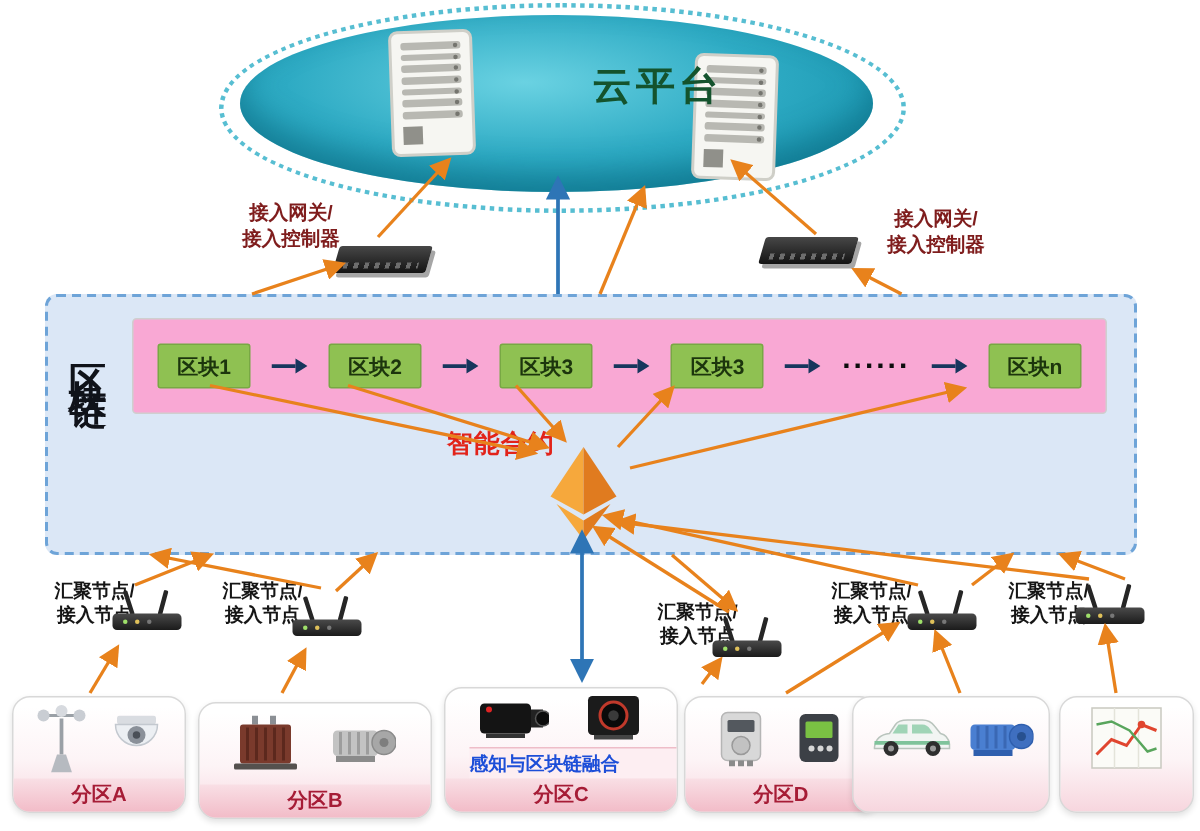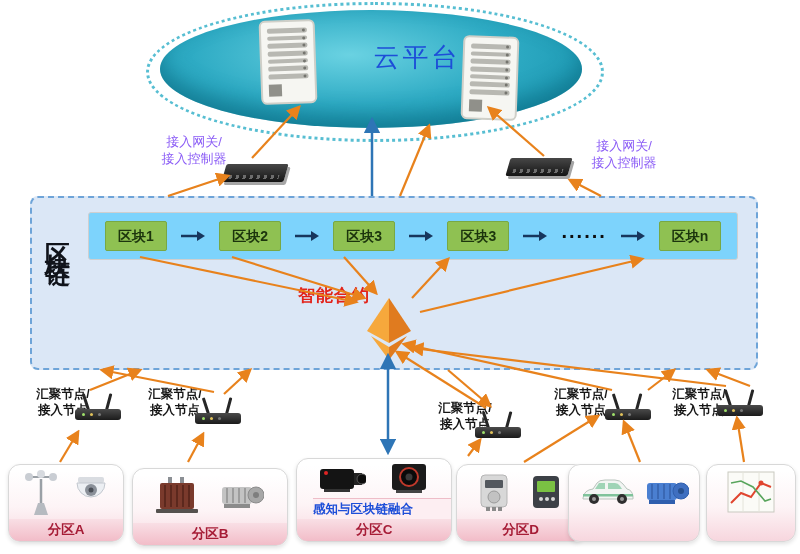--- a/index.html
+++ b/index.html
@@ -5,41 +5,41 @@
   html,body{margin:0;padding:0;background:#fff;}
   .stage{position:relative;width:800px;height:554px;background:#fff;overflow:hidden;
          font-family:"Liberation Sans","DejaVu Sans",sans-serif;}
   .abs{position:absolute;}
 
   
   .cloud-ring{left:146px;top:2px;width:452px;height:134px;border:3px dotted #57bed2;border-radius:50%;}
   .cloud-body{left:160px;top:10px;width:422px;height:118px;border-radius:50%;
     background:radial-gradient(ellipse at 45% 38%, #6ad2e2 0%, #2eabc4 48%, #0e89a4 100%);
     box-shadow:inset 0 -12px 20px rgba(6,96,117,.5);}
-  .cloud-label{left:352px;top:40px;width:130px;color:#1d4ed8;font-size:26px;font-weight:normal;
-    letter-spacing:3px;text-align:center;z-index:4;}
+  .cloud-label{left:352px;top:40px;width:130px;color:#14532d;font-size:26px;font-weight:bold;
+    letter-spacing:3px;text-align:right;z-index:4;}
 
   .server{width:56px;height:84px;background:#f6f6f2;border:2px solid #cfcfc8;border-radius:6px;
     padding:6px;box-sizing:border-box;display:flex;flex-direction:column;gap:3px;z-index:3;}
   .server .slot{height:5px;background:#b8b8b2;border-radius:2px;position:relative;}
   .server .slot::after{content:"";position:absolute;right:2px;top:1px;width:3px;height:3px;background:#75756f;border-radius:50%;}
   .server .qr{width:13px;height:13px;background:#90908a;margin-top:2px;}
 
   
   .switch{width:62px;height:18px;background:linear-gradient(180deg,#474747,#141414);border-radius:2px;
     transform:skewX(-16deg);box-shadow:3px 3px 0 rgba(0,0,0,.35);}
   .switch .ports{position:absolute;left:6px;right:6px;bottom:3px;height:4px;
     background:repeating-linear-gradient(90deg,#6d6d6d 0 3px,transparent 3px 7px);}
-  .glabel{font-size:13px;font-weight:normal;color:#8b5cf6;line-height:1.3;text-align:center;white-space:nowrap;}
+  .glabel{font-size:13px;font-weight:bold;color:#7f1d1d;line-height:1.3;text-align:center;white-space:nowrap;}
 
   
   .panel{left:30px;top:196px;width:724px;height:170px;background:#dbe7f6;border:2px dashed #6ea4d8;border-radius:8px;}
   .panel-title{left:42px;top:222px;writing-mode:vertical-rl;text-orientation:upright;font-size:25px;
     font-weight:bold;color:#10131a;letter-spacing:10px;z-index:2;}
-  .bar{left:88px;top:212px;width:650px;height:48px;background:#7dd3fc;border:1px solid #cfcfcf;border-radius:3px;
+  .bar{left:88px;top:212px;width:650px;height:64px;background:#f9a8d4;border:1px solid #cfcfcf;border-radius:3px;
     display:flex;align-items:center;justify-content:space-between;padding:0 16px;box-sizing:border-box;z-index:2;}
   .block{width:60px;height:28px;line-height:28px;background:#8FC152;border:1px solid #78a844;border-radius:2px;
     text-align:center;font-size:14px;font-weight:bold;color:#1c350d;}
   .dots{font-size:20px;font-weight:900;letter-spacing:2px;color:#0d0d0d;transform:translateY(-5px);}
   .sc-label{left:282px;top:284px;width:104px;text-align:center;color:#E2231A;font-size:17px;font-weight:bold;letter-spacing:1px;z-index:2;}
   .eth{left:364px;top:298px;z-index:2;}
 
   
   .nlabel{font-size:12.5px;font-weight:bold;color:#151515;line-height:1.3;text-align:center;white-space:nowrap;}
   .router{width:48px;height:30px;}

